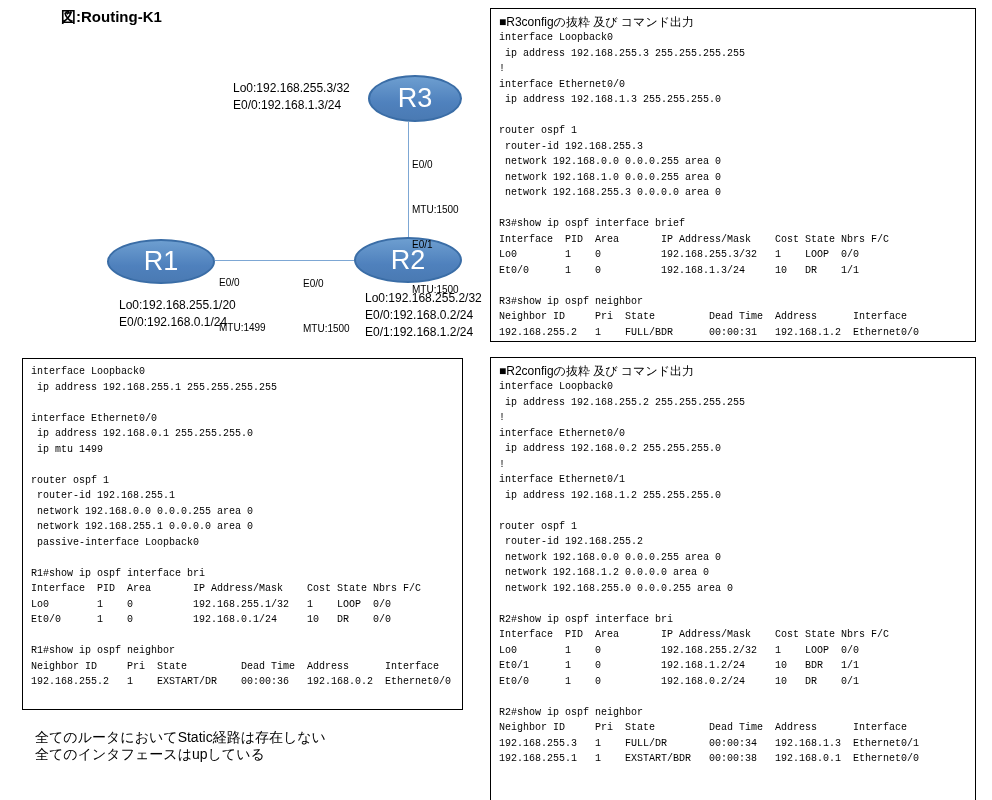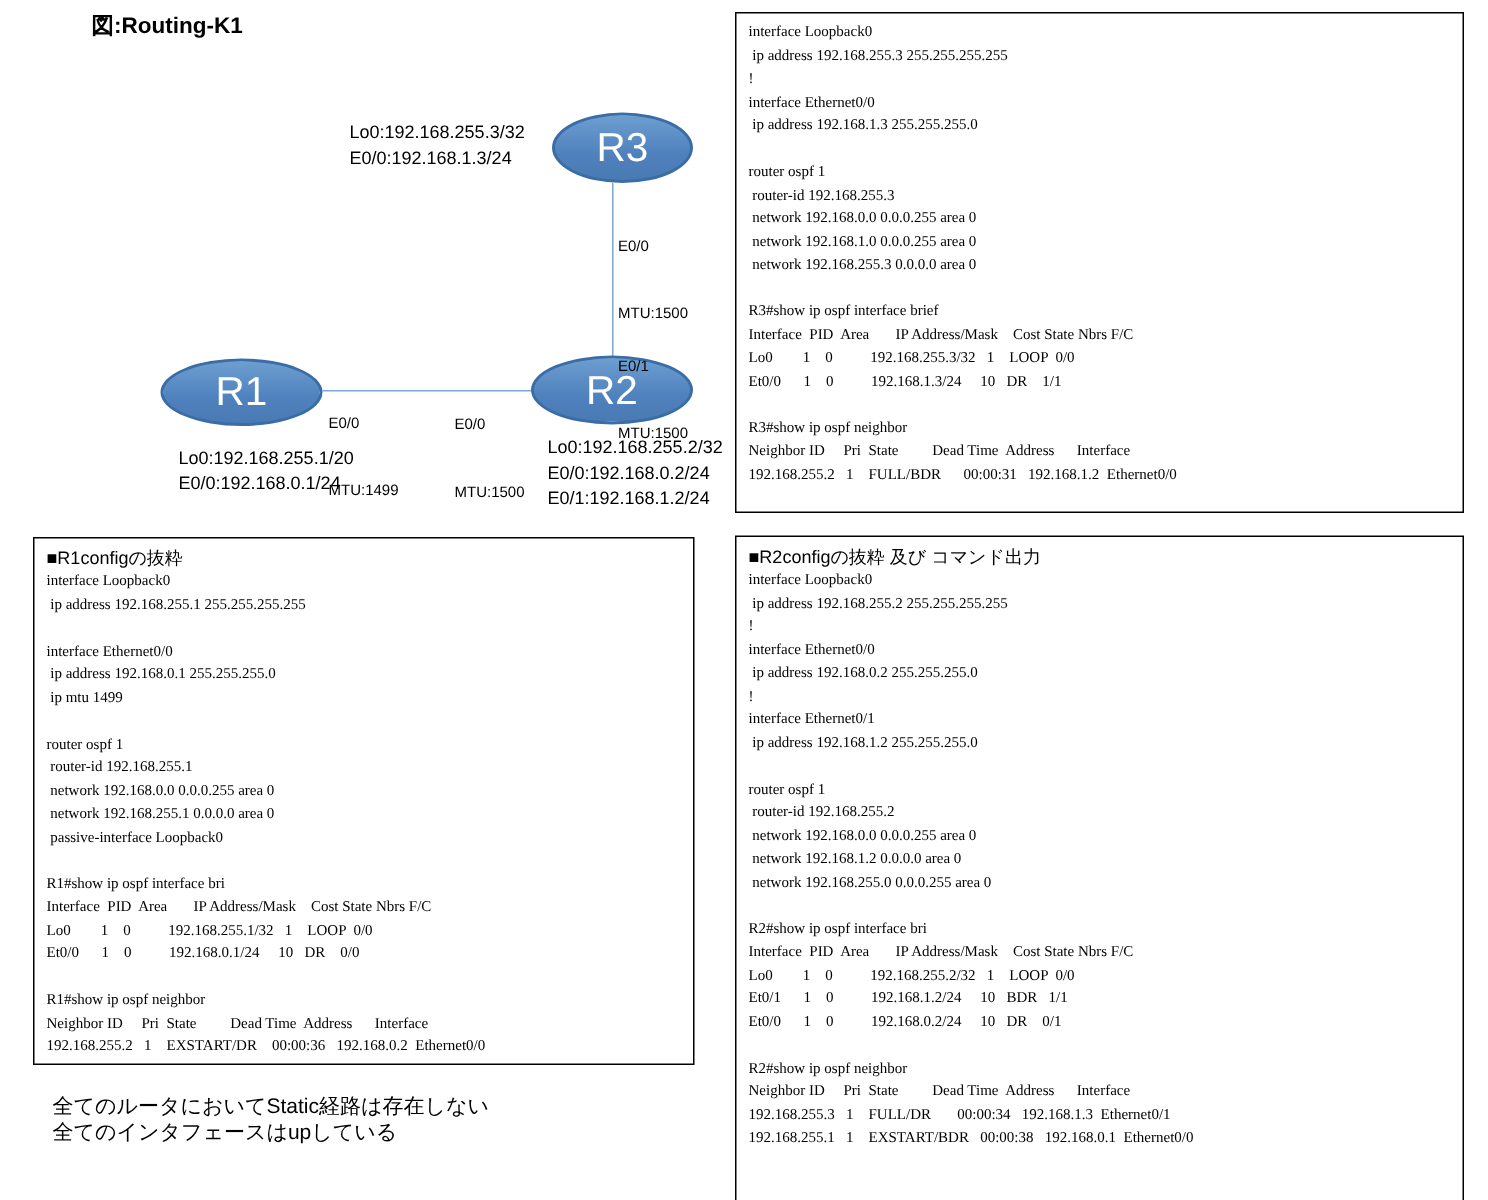--- a/index.html
+++ b/index.html
@@ -9,21 +9,21 @@
   
   .router{position:absolute;border-radius:50%;background:linear-gradient(180deg,#6d9ed0 0%,#4f81bd 60%,#4a7ab3 100%);
           border:2px solid #3a6da6;display:flex;align-items:center;justify-content:center;
           color:#fff;font-size:27px;box-sizing:border-box;}
   .link{position:absolute;background:#7da7d4;}
   .iflabel{position:absolute;font-size:10px;line-height:15px;white-space:pre;}
   .addrlabel{position:absolute;font-size:12px;line-height:17px;white-space:pre;}
   
   .cfgbox{position:absolute;border:1px solid #000;background:#fff;box-sizing:border-box;padding:5px 8px 0 8px;}
   .cfgtitle{font-size:12px;line-height:16px;white-space:pre;font-family:"Liberation Sans",sans-serif;}
-  .cfgtext{margin:0;font-family:Liberation Serif, serif;font-size:10px;line-height:15.5px;white-space:pre;}
+  .cfgtext{margin:0;font-family:Liberation Mono, monospace;font-size:10px;line-height:15.5px;white-space:pre;}
   .notes{position:absolute;left:35px;top:729px;font-size:14px;line-height:17px;white-space:pre;}
 </style>
 </head>
 <body>
 
 <div class="abs page-title">図:Routing-K1</div>
 
 <div>
 
   <div class="link" style="left:408px;top:122px;width:1px;height:116px;"></div>
@@ -60,20 +60,21 @@
     <div>E0/0</div>
     <div>MTU:1499</div>
   </div>
   <div class="iflabel" style="left:303px;top:246px;">
     <div>E0/0</div>
     <div>MTU:1500</div>
   </div>
 </div>
 
 <div class="cfgbox" style="left:490px;top:8px;width:486px;height:334px;">
+  <div class="cfgtitle">■R3configの抜粋 及び コマンド出力</div>
   <pre class="cfgtext">interface Loopback0
  ip address 192.168.255.3 255.255.255.255
 !
 interface Ethernet0/0
  ip address 192.168.1.3 255.255.255.0
 
 router ospf 1
  router-id 192.168.255.3
  network 192.168.0.0 0.0.0.255 area 0
  network 192.168.1.0 0.0.0.255 area 0
@@ -83,21 +84,20 @@
 Interface  PID  Area       IP Address/Mask    Cost State Nbrs F/C
 Lo0        1    0          192.168.255.3/32   1    LOOP  0/0
 Et0/0      1    0          192.168.1.3/24     10   DR    1/1
 
 R3#show ip ospf neighbor
 Neighbor ID     Pri  State         Dead Time  Address      Interface
 192.168.255.2   1    FULL/BDR      00:00:31   192.168.1.2  Ethernet0/0</pre>
 </div>
 
 <div class="cfgbox" style="left:22px;top:358px;width:441px;height:352px;">
-  <div class="cfgtitle">■R1configの抜粋</div>
   <pre class="cfgtext">interface Loopback0
  ip address 192.168.255.1 255.255.255.255
 
 interface Ethernet0/0
  ip address 192.168.0.1 255.255.255.0
  ip mtu 1499
 
 router ospf 1
  router-id 192.168.255.1
  network 192.168.0.0 0.0.0.255 area 0

